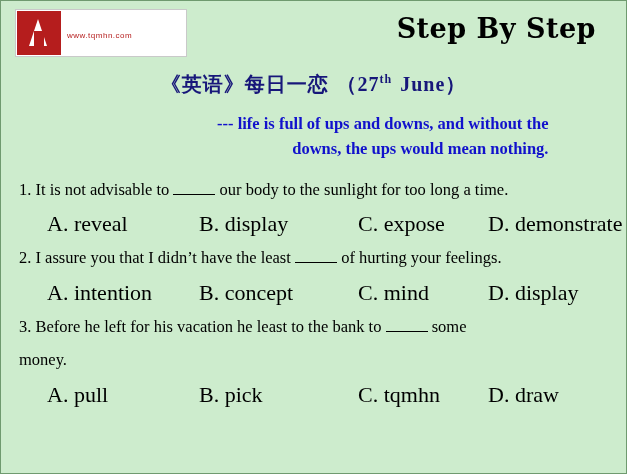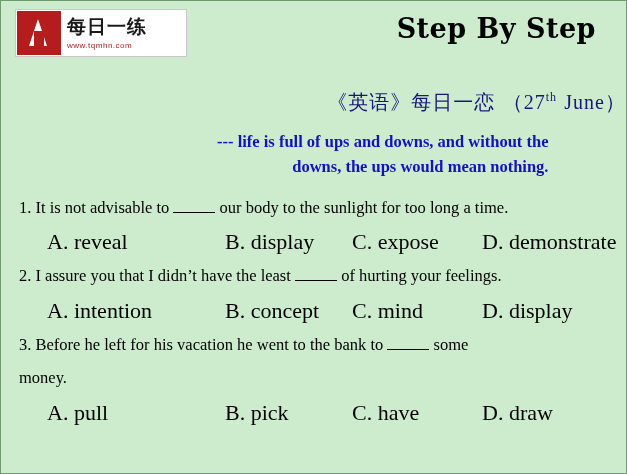--- a/index.html
+++ b/index.html
@@ -95,26 +95,27 @@
     top: 12px;
     font-family: "DejaVu Serif", serif;
     font-weight: bold;
     font-size: 27px;
     color: #000000;
     letter-spacing: 0.5px;
   }
 
   
   .doc-title {
-    text-align: right;
+    text-align: center;
     font-family: "DejaVu Sans", sans-serif;
     font-size: 20px;
     color: #17177a;
-    margin-top: 28px;
+    margin-top: 10px;
     letter-spacing: 1px;
+    font-weight: bold;
   }
   .doc-title .sup {
     font-size: 12px;
     vertical-align: super;
   }
   .doc-title .en {
     font-family: "Liberation Serif", serif;
   }
 
   .quote {
@@ -154,34 +155,33 @@
     display: flex;
     margin-top: 10px;
     padding-left: 28px;
     font-size: 22px;
     color: #000;
   }
   .options .opt {
     flex: 0 0 auto;
   }
   .opt-w1 { width: 152px; }
-  .opt-w2 { width: 127px; margin-left: 26px; }
-  .opt-w3 { width: 130px; }
+  .opt-w2 { width: 127px; }
+  .opt-w3 { width: 130px; margin-left: 32px; }
   .opt-w4 { width: auto; }
 </style>
 </head>
 <body>
 
 <div class="page">
 
   <div class="header">
     <div class="logo">
       <div class="logo-mark"></div>
       <div class="logo-text">
-        <div class="logo-cn">每日一练</div>
         <div class="logo-url">www.tqmhn.com</div>
       </div>
     </div>
     <div class="brand-title">Step By Step</div>
   </div>
 
   <div class="doc-title">
     <span>《英语》每日一恋</span>
     <span class="en">（27</span><span class="sup en">th</span>
     <span class="en">June</span><span class="en">）</span>
@@ -215,26 +215,26 @@
     </div>
     <div class="options">
       <div class="opt opt-w1">A. intention</div>
       <div class="opt opt-w2">B. concept</div>
       <div class="opt opt-w3">C. mind</div>
       <div class="opt opt-w4">D. display</div>
     </div>
 
     <div class="q-stem justify-3">
       <span>3.</span>
-      <span>Before he left for his vacation he went to the bank to</span>
+      <span>Before he left for his vacation he least to the bank to</span>
       <span class="blank"></span>
       <span>some</span>
     </div>
     <div class="q-stem">money.</div>
     <div class="options">
       <div class="opt opt-w1">A. pull</div>
       <div class="opt opt-w2">B. pick</div>
-      <div class="opt opt-w3">C. have</div>
+      <div class="opt opt-w3">C. tqmhn</div>
       <div class="opt opt-w4">D. draw</div>
     </div>
 
   </div>
 </div>
 
 </body></html>

